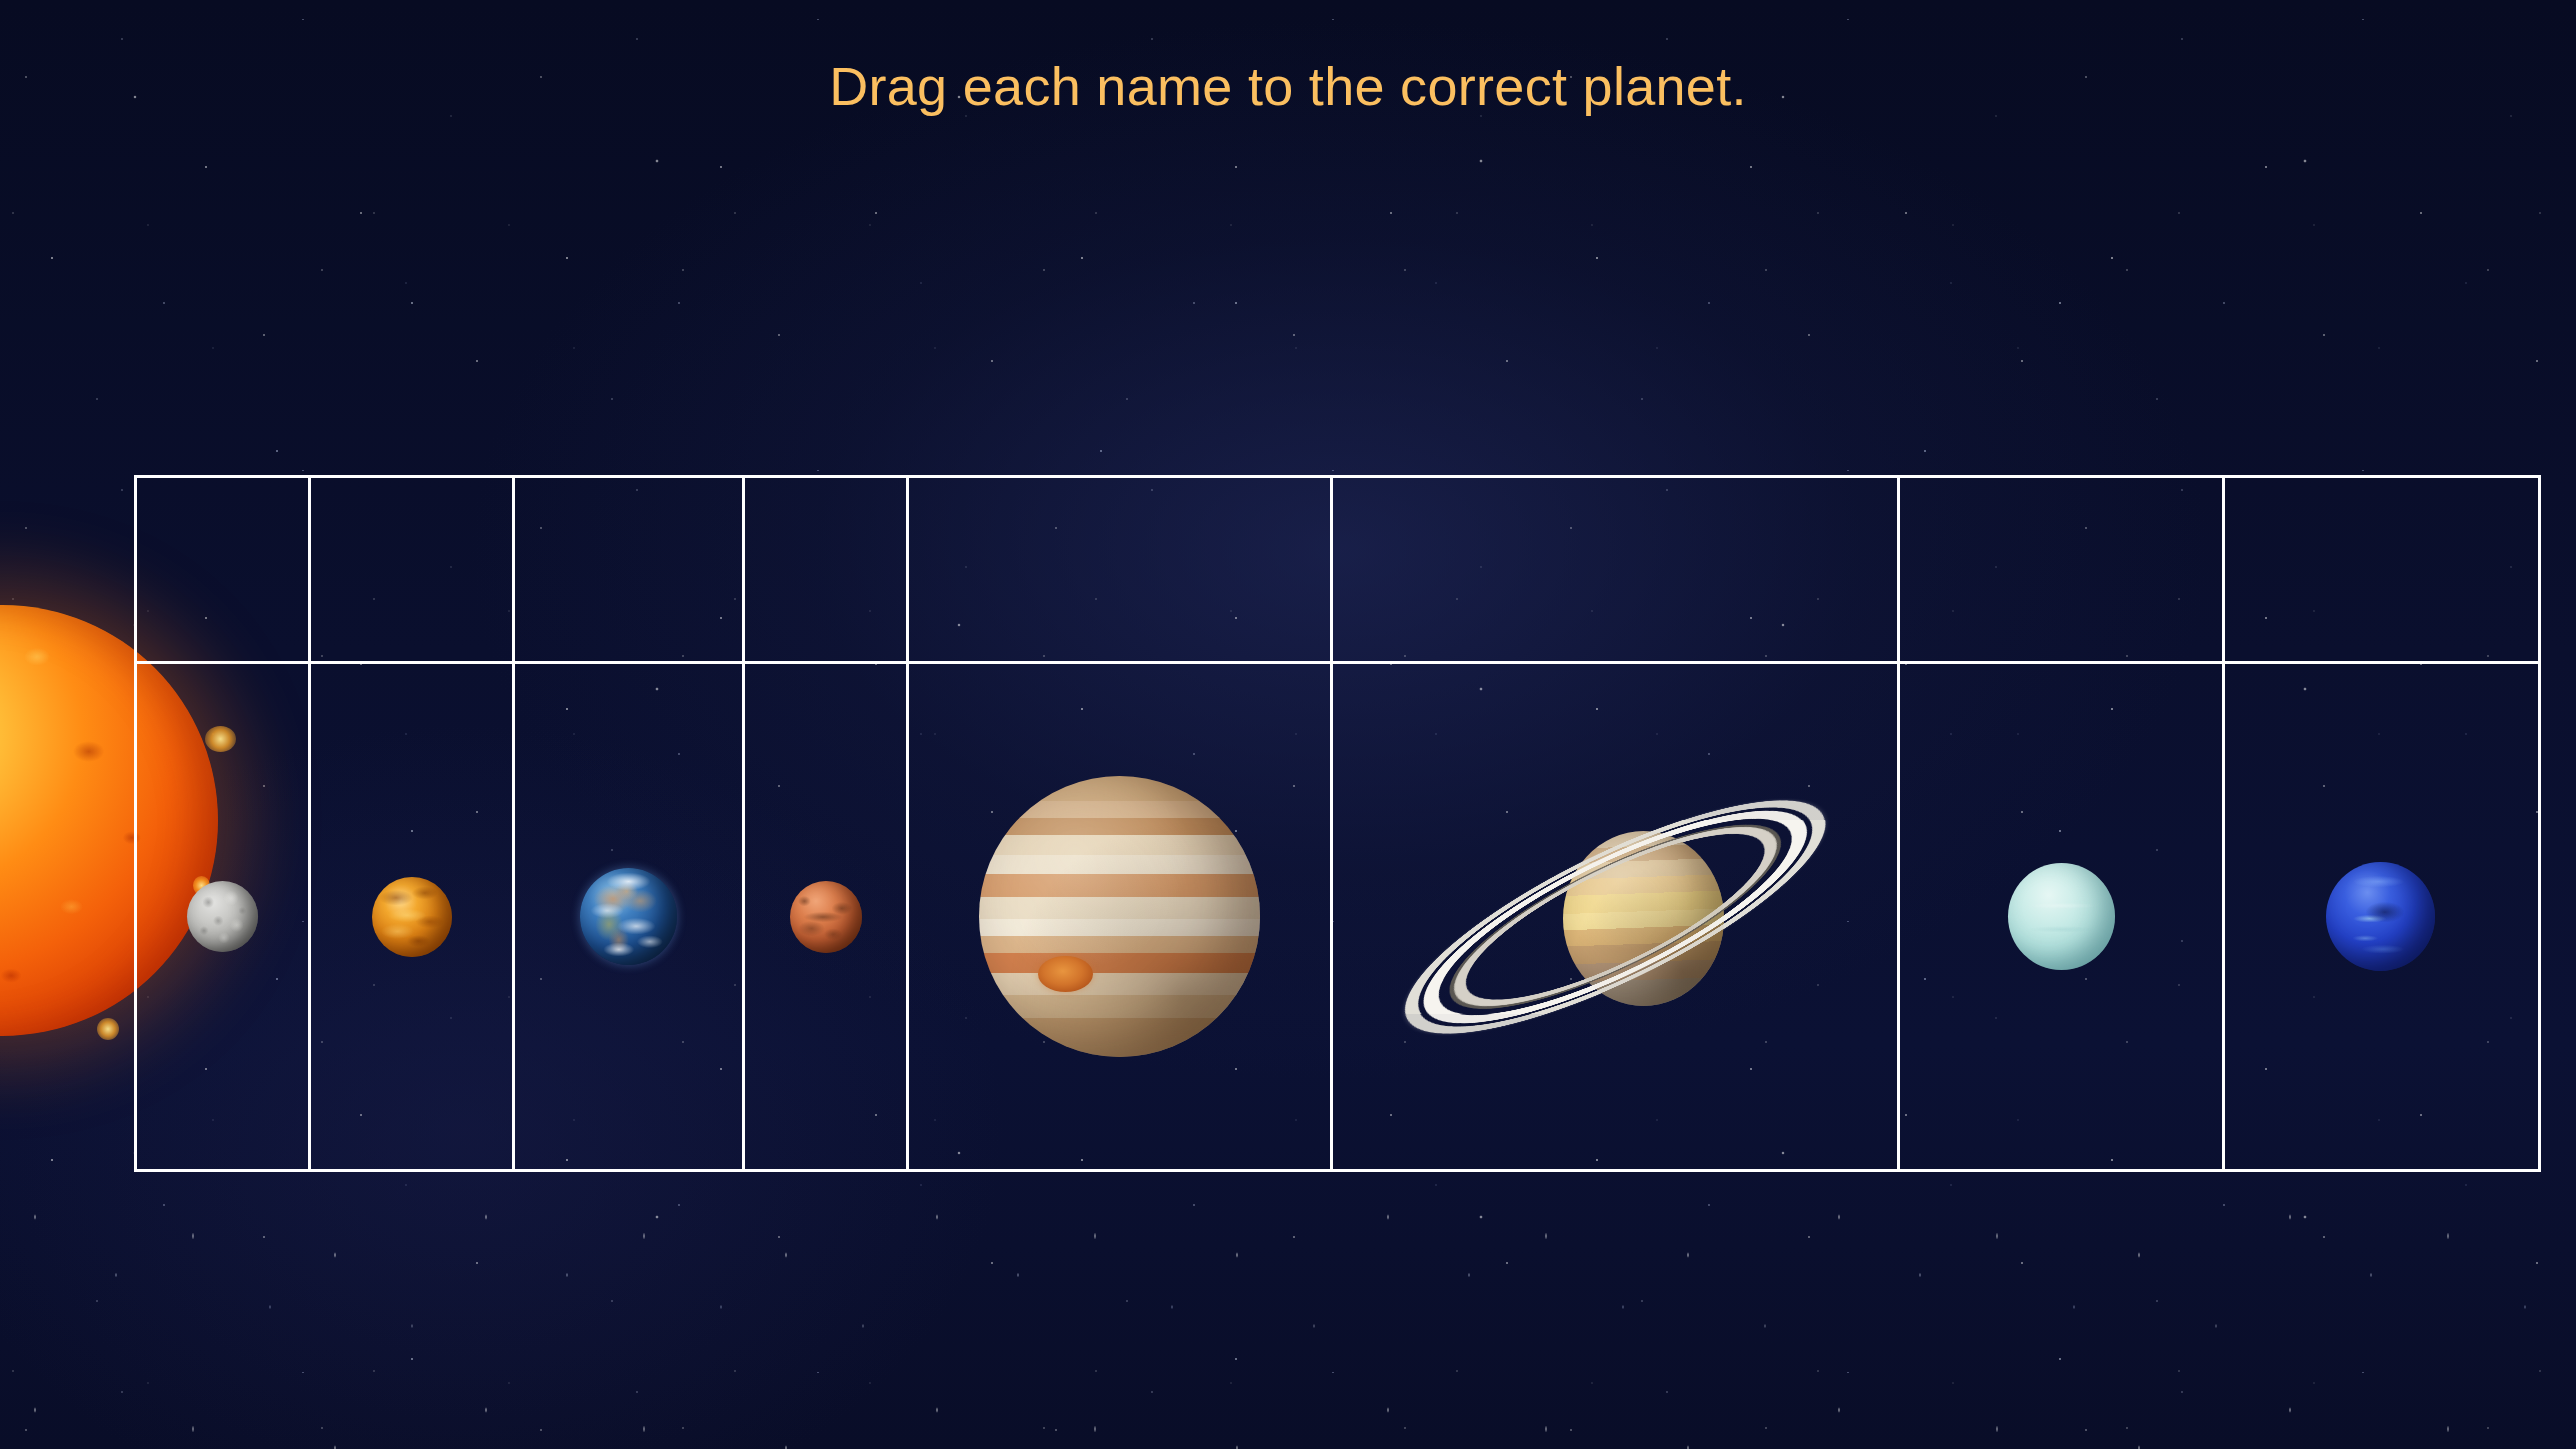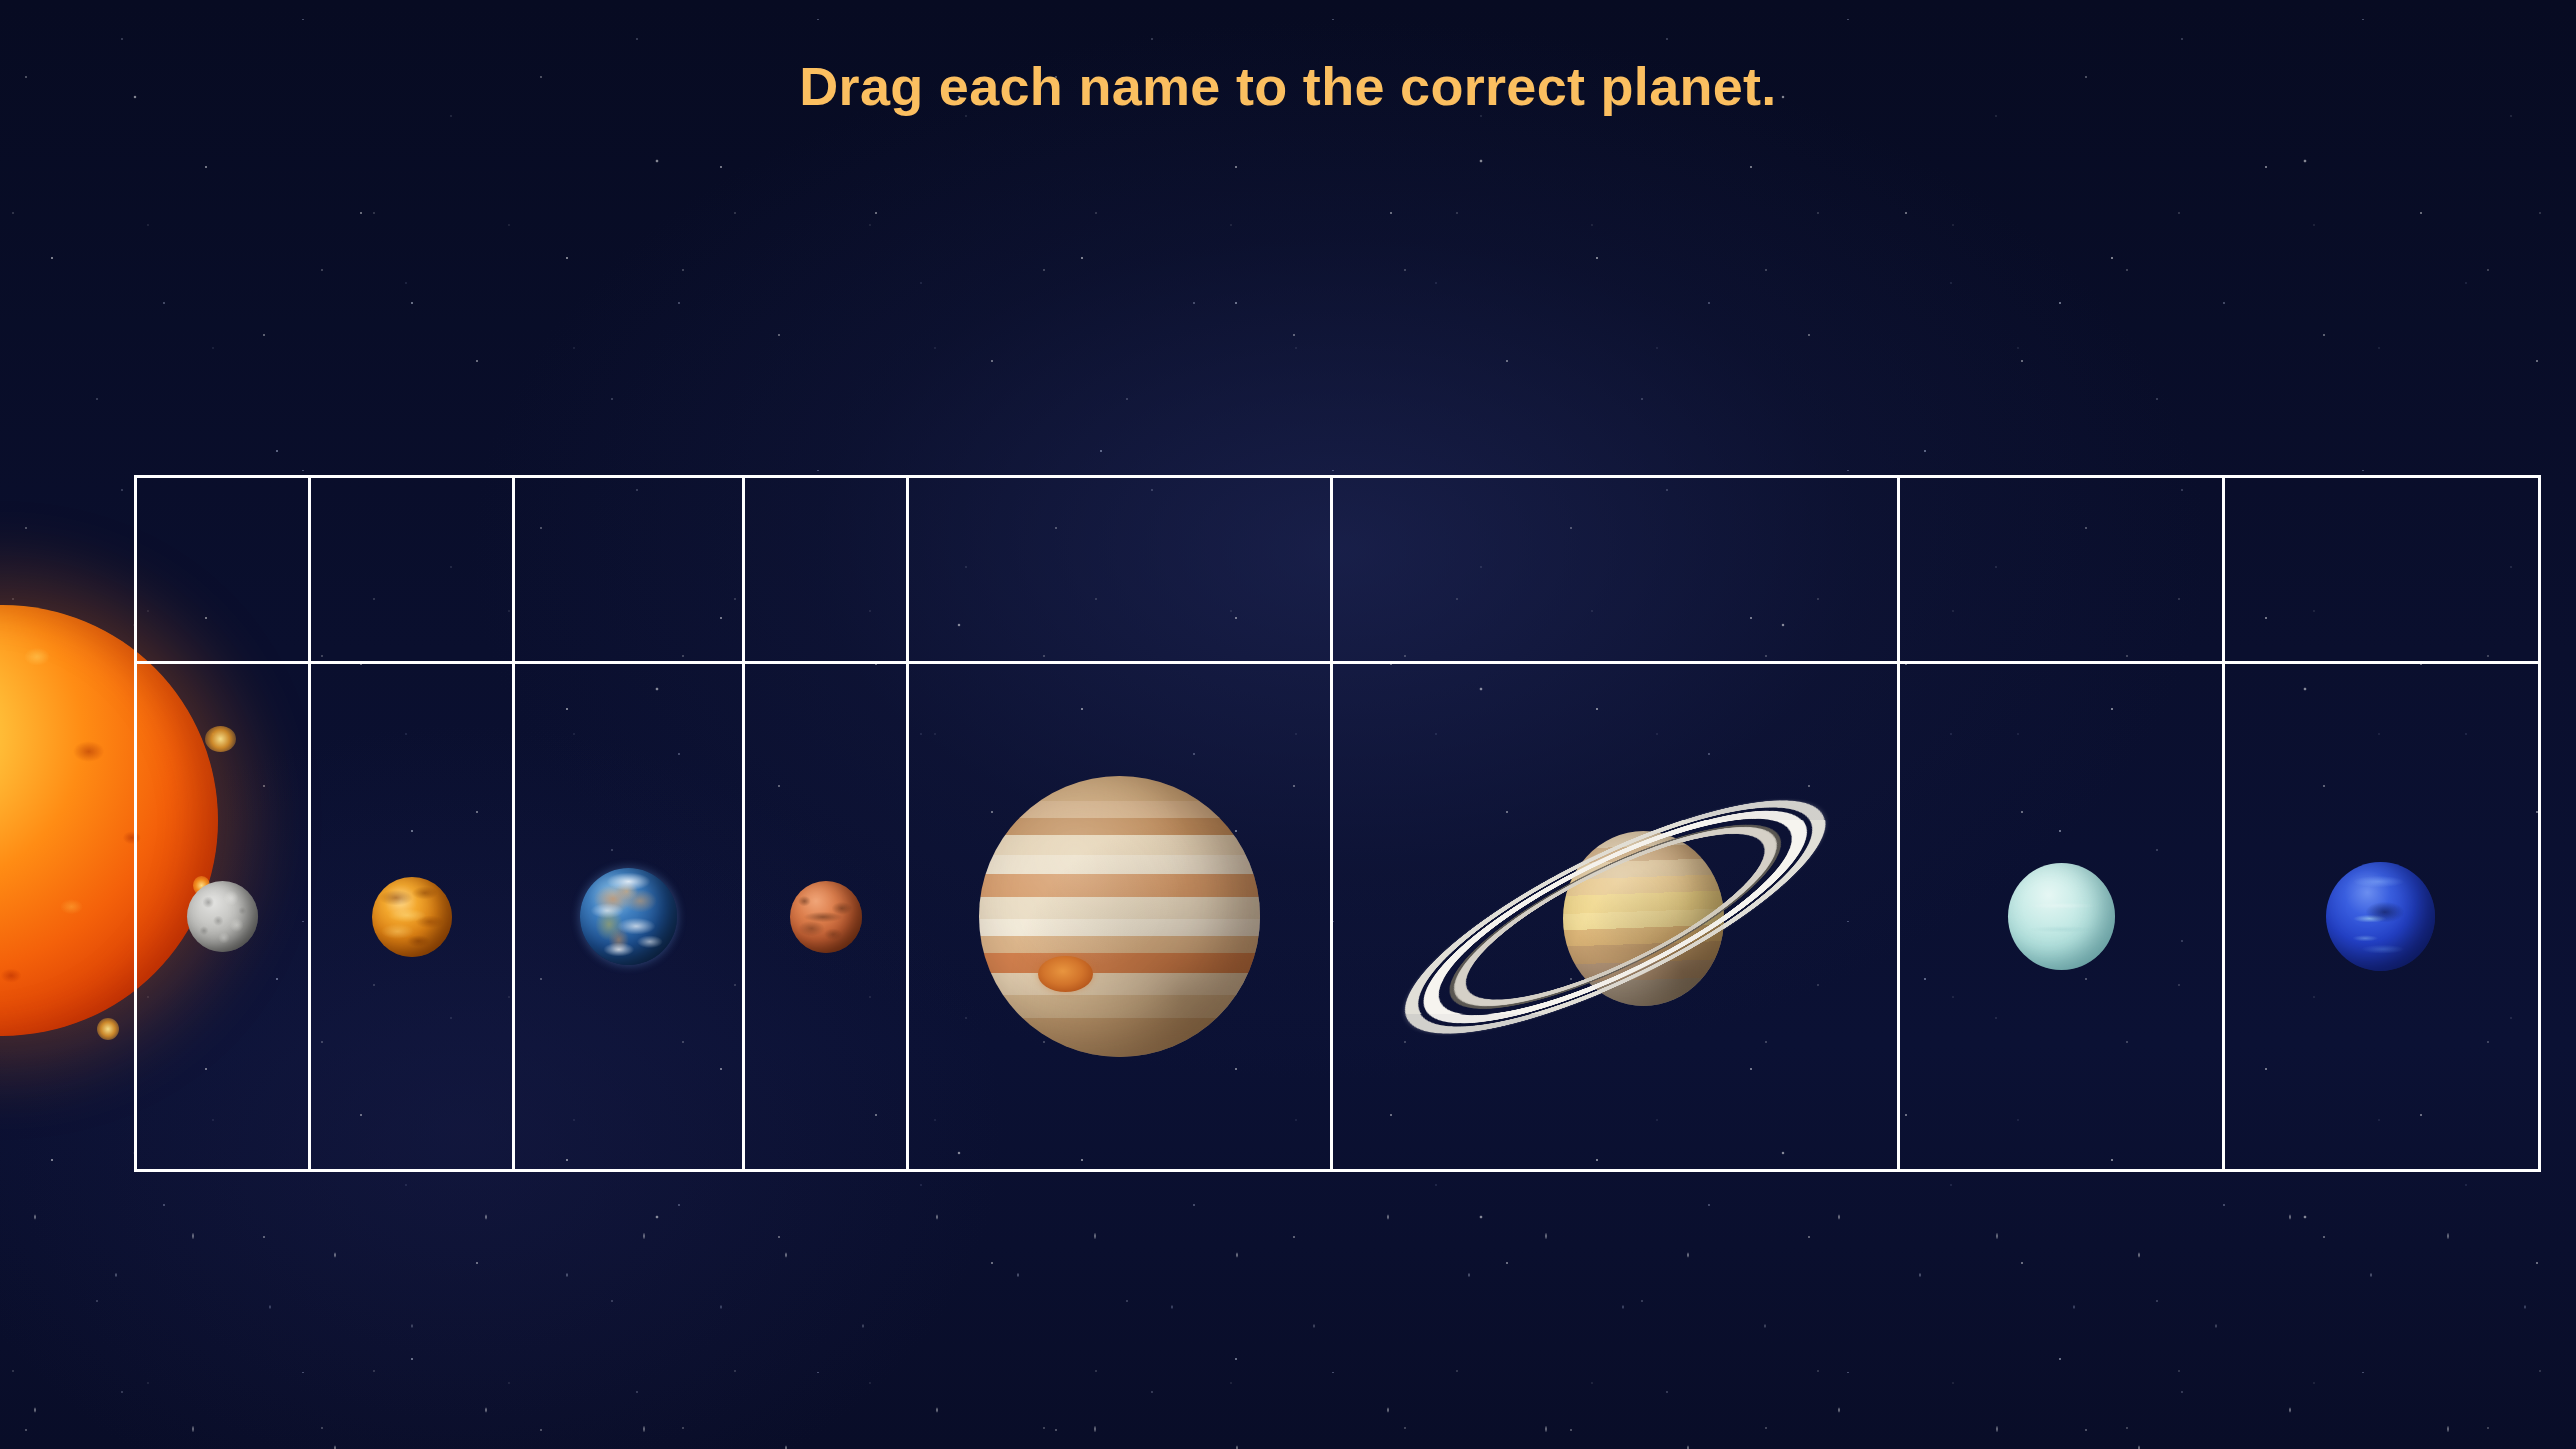--- a/index.html
+++ b/index.html
@@ -84,21 +84,21 @@
   }
 
   
   #title {
     position: absolute;
     left: 0; right: 0;
     top: 59px;
     text-align: center;
     color: #fbbf60;
     font-size: 54px;
-    font-weight: 700;
+    font-weight: 400;
     letter-spacing: 0.3px;
     line-height: 1;
     white-space: nowrap;
     z-index: 40;
   }
 
   
   #sun {
     position: absolute;
     left: -213px;

